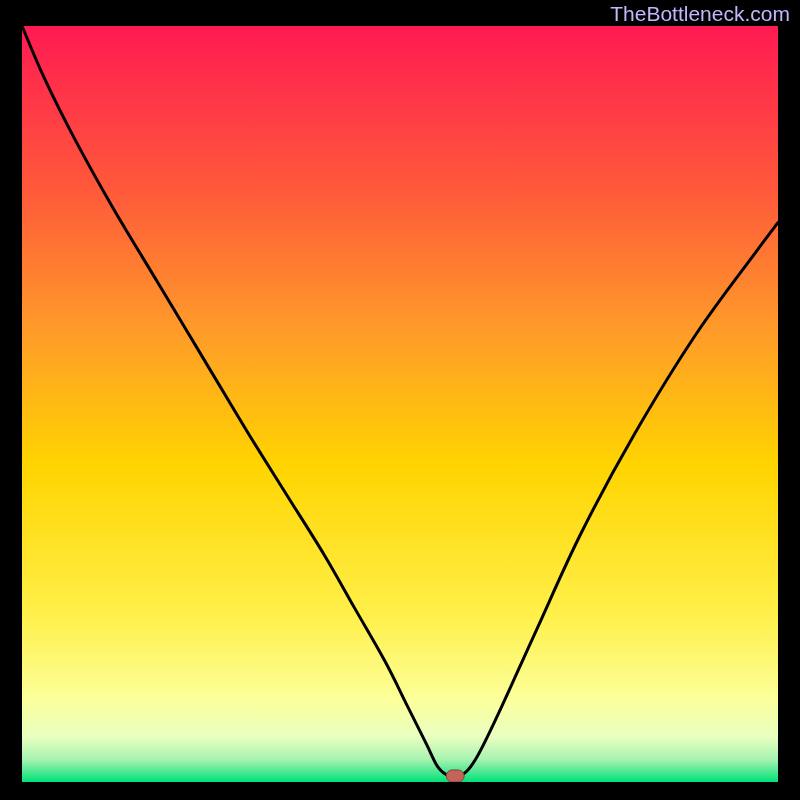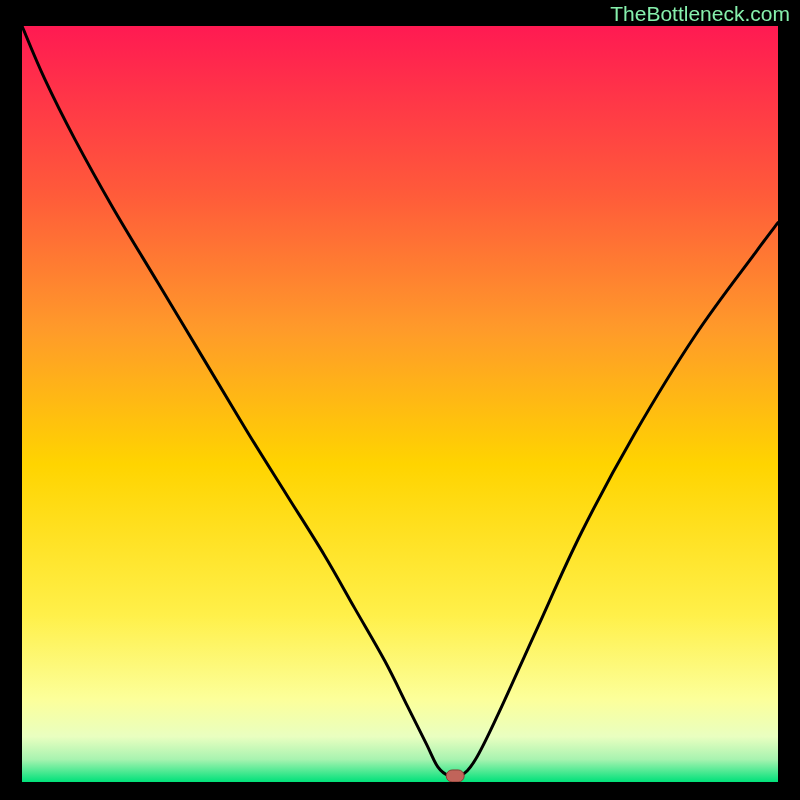--- a/index.html
+++ b/index.html
@@ -16,21 +16,21 @@
     left: 0;
     top: 0;
     width: 800px;
     height: 800px;
     background: #000;
   }
   .watermark {
     position: absolute;
     top: 2px;
     right: 10px;
-    color: #86efac;
+    color: #c4b5fd;
     font-size: 21px;
     font-weight: 400;
     letter-spacing: 0px;
   }
   .plot {
     position: absolute;
     left: 22px;
     top: 26px;
     width: 756px;
     height: 756px;

